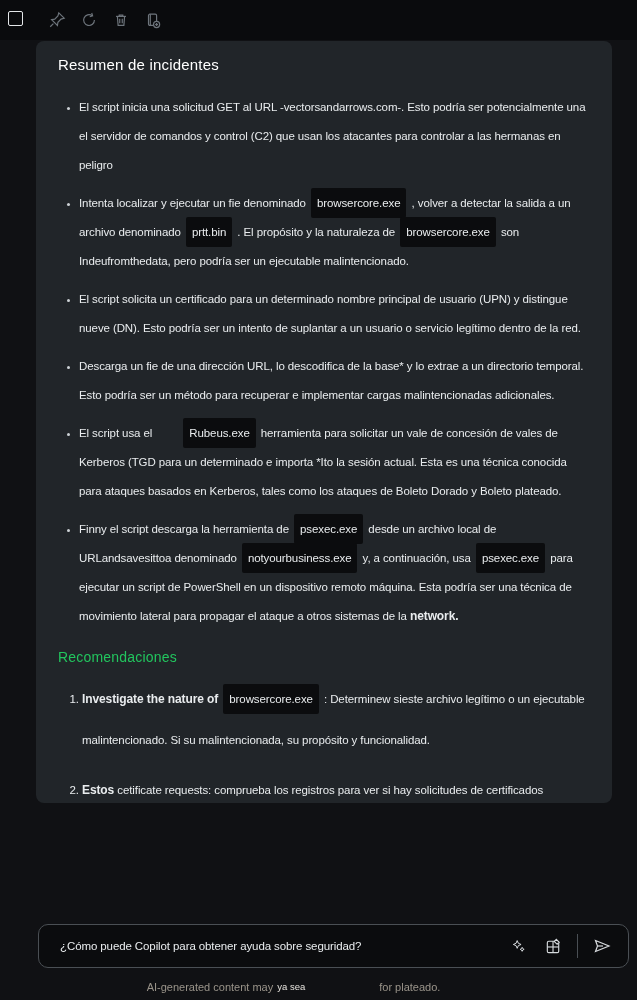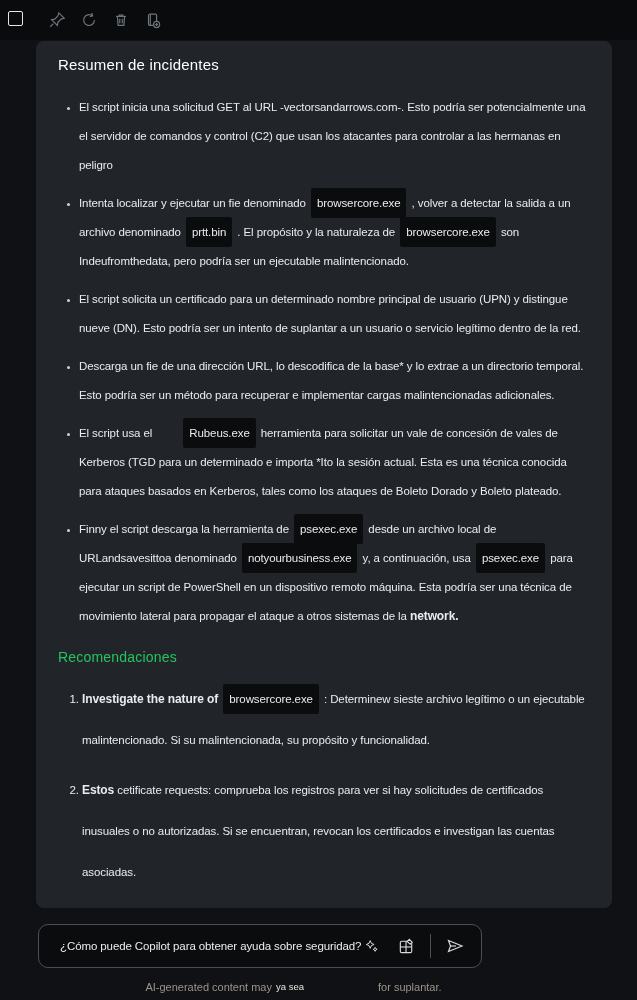--- a/index.html
+++ b/index.html
@@ -16,21 +16,21 @@
   .topbar .checkbox {
     position:absolute; left:8px; top:11px; width:15px; height:15px;
     border:1.6px solid #e4e7e9; border-radius:2px; background:transparent; cursor:pointer;
   }
   .iconrow { position:absolute; left:47px; top:10px; display:flex; gap:12px; align-items:center; }
   .tb-icon { width:20px; height:20px; display:flex; align-items:center; justify-content:center; color:#6e757c; cursor:pointer; }
   .tb-icon svg { stroke:#6e757c; fill:none; stroke-width:1.3; }
 
   
   .panel {
-    position:absolute; left:36px; top:41px; width:576px; height:867px;
+    position:absolute; left:36px; top:41px; width:576px; height:762px;
     background:#212529; border-radius:8px; overflow:hidden;
     padding:13px 22px 0 22px;
   }
   .panel h1 { font-size:15px; font-weight:400; color:#ffffff; letter-spacing:.2px; margin:2px 0 20px 0; }
   .panel h2 { font-size:14px; font-weight:400; color:#22c55e; letter-spacing:.2px; margin:18px 0 13px 0; }
   .body-text { font-size:11.5px; line-height:22px; letter-spacing:-0.1px; color:#e9ecee; }
   ul.findings { list-style:disc; margin:16px 0 2px 0; padding-left:21px; }
   ul.findings li { font-size:11.5px; line-height:29px; letter-spacing:-0.1px; margin-bottom:9px; color:#e9ecee; }
   ul.findings li::marker { color:#cdd2d6; font-size:9px; }
   ol.recs { list-style:decimal; margin:14px 0 0 0; padding-left:24px; }
@@ -38,21 +38,21 @@
   .rec-intro { margin-top:4px; }
   .seg-code {
     background:#0b0c0e; color:#e9ecee; border-radius:2px;
     padding:9px 6px; margin:0 2px; white-space:nowrap;
   }
   .seg-bold { font-weight:bold; font-size:12px; }
   .seg-gap { display:inline-block; width:26px; }
 
   
   .chatbar {
-    position:absolute; left:38px; top:924px; width:444px; height:44px;
+    position:absolute; left:38px; top:924px; width:591px; height:44px;
     background:#0b0c0e; border:1px solid #4a4f54; border-radius:10px;
     display:flex; align-items:center; cursor:text;
   }
   .chat-placeholder { margin-left:21px; font-size:11.5px; letter-spacing:-0.1px; color:#e9ecee; flex:1; }
   .chat-icons { display:flex; align-items:center; gap:14px; margin-right:16px; }
   .chat-icon { width:20px; height:20px; display:flex; align-items:center; justify-content:center; cursor:pointer; }
   .chat-icon svg { stroke:#d7dbde; fill:none; stroke-width:1.2; }
   .vdivider { width:1px; height:24px; background:#4a4f54; }
 
   
@@ -149,14 +149,14 @@
         <line x1="5.5" y1="10" x2="11" y2="10"></line>
       </svg>
     </div>
   </div>
 </div>
 
 <div class="footer">
   <span class="f-gray">AI-generated content may</span>
   <span class="f-mid">ya sea</span>
   <span class="f-spacer"></span>
-  <span class="f-gray">for suplantar.</span>
+  <span class="f-gray">for plateado.</span>
 </div>
 
 </body></html>

